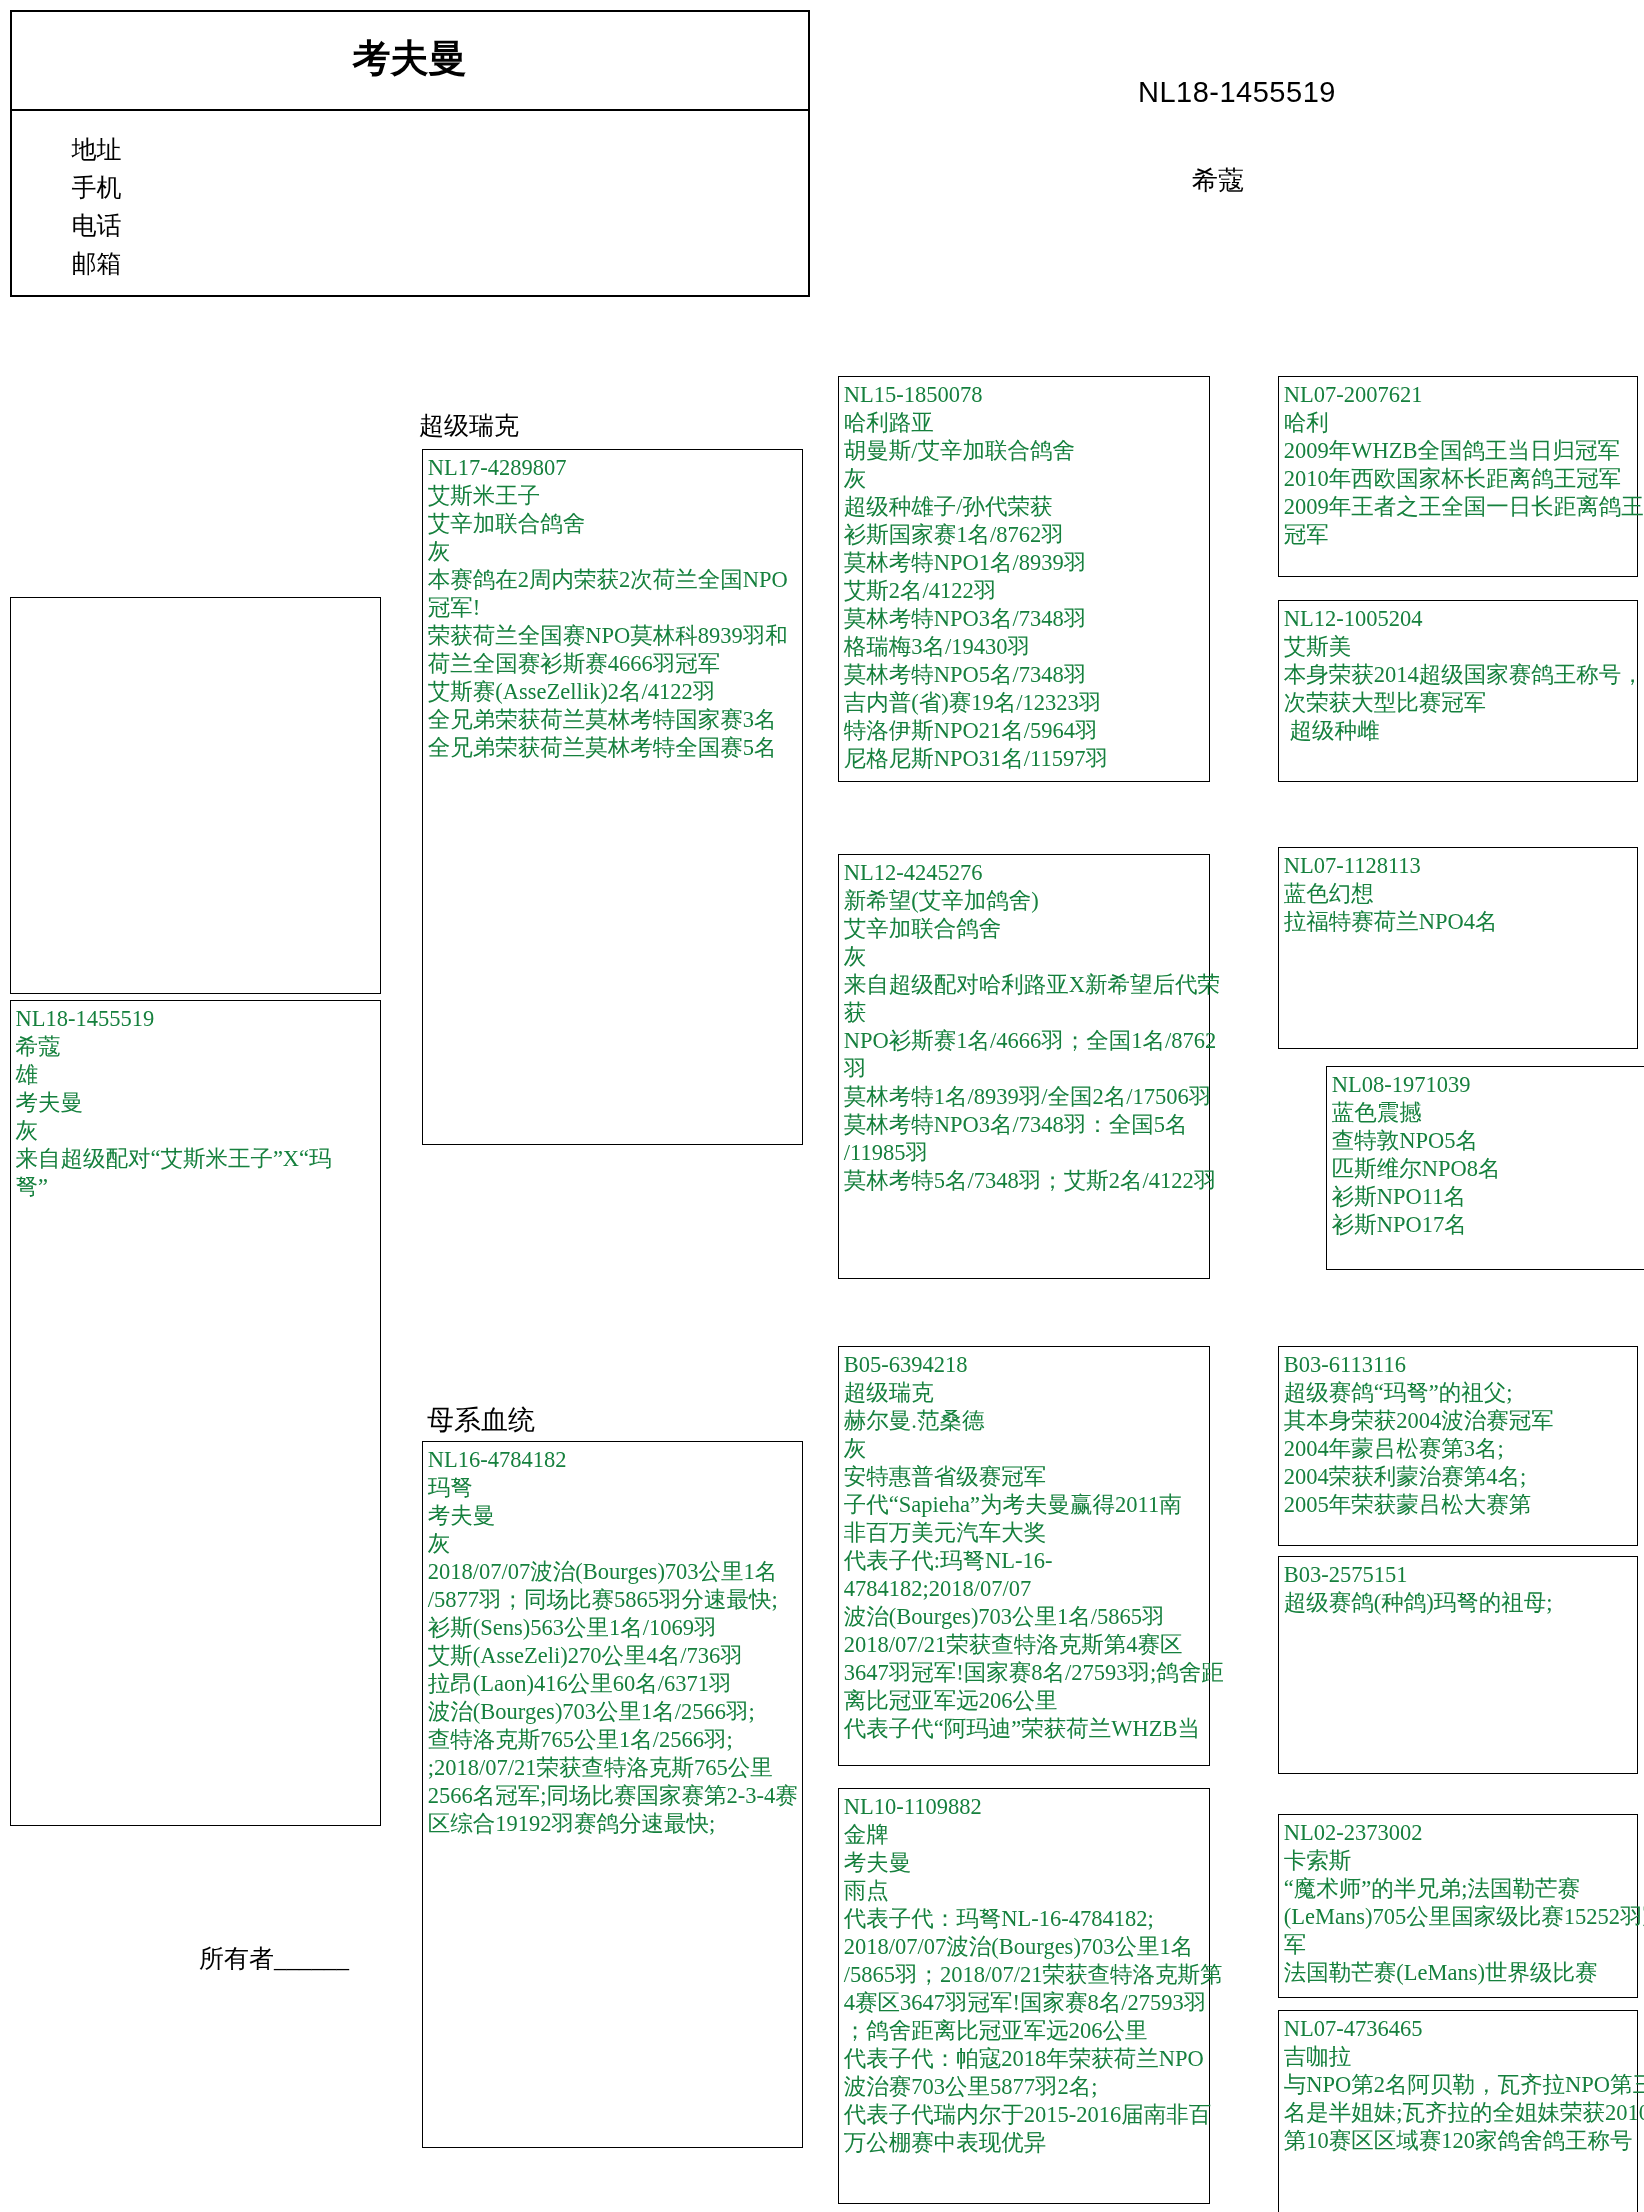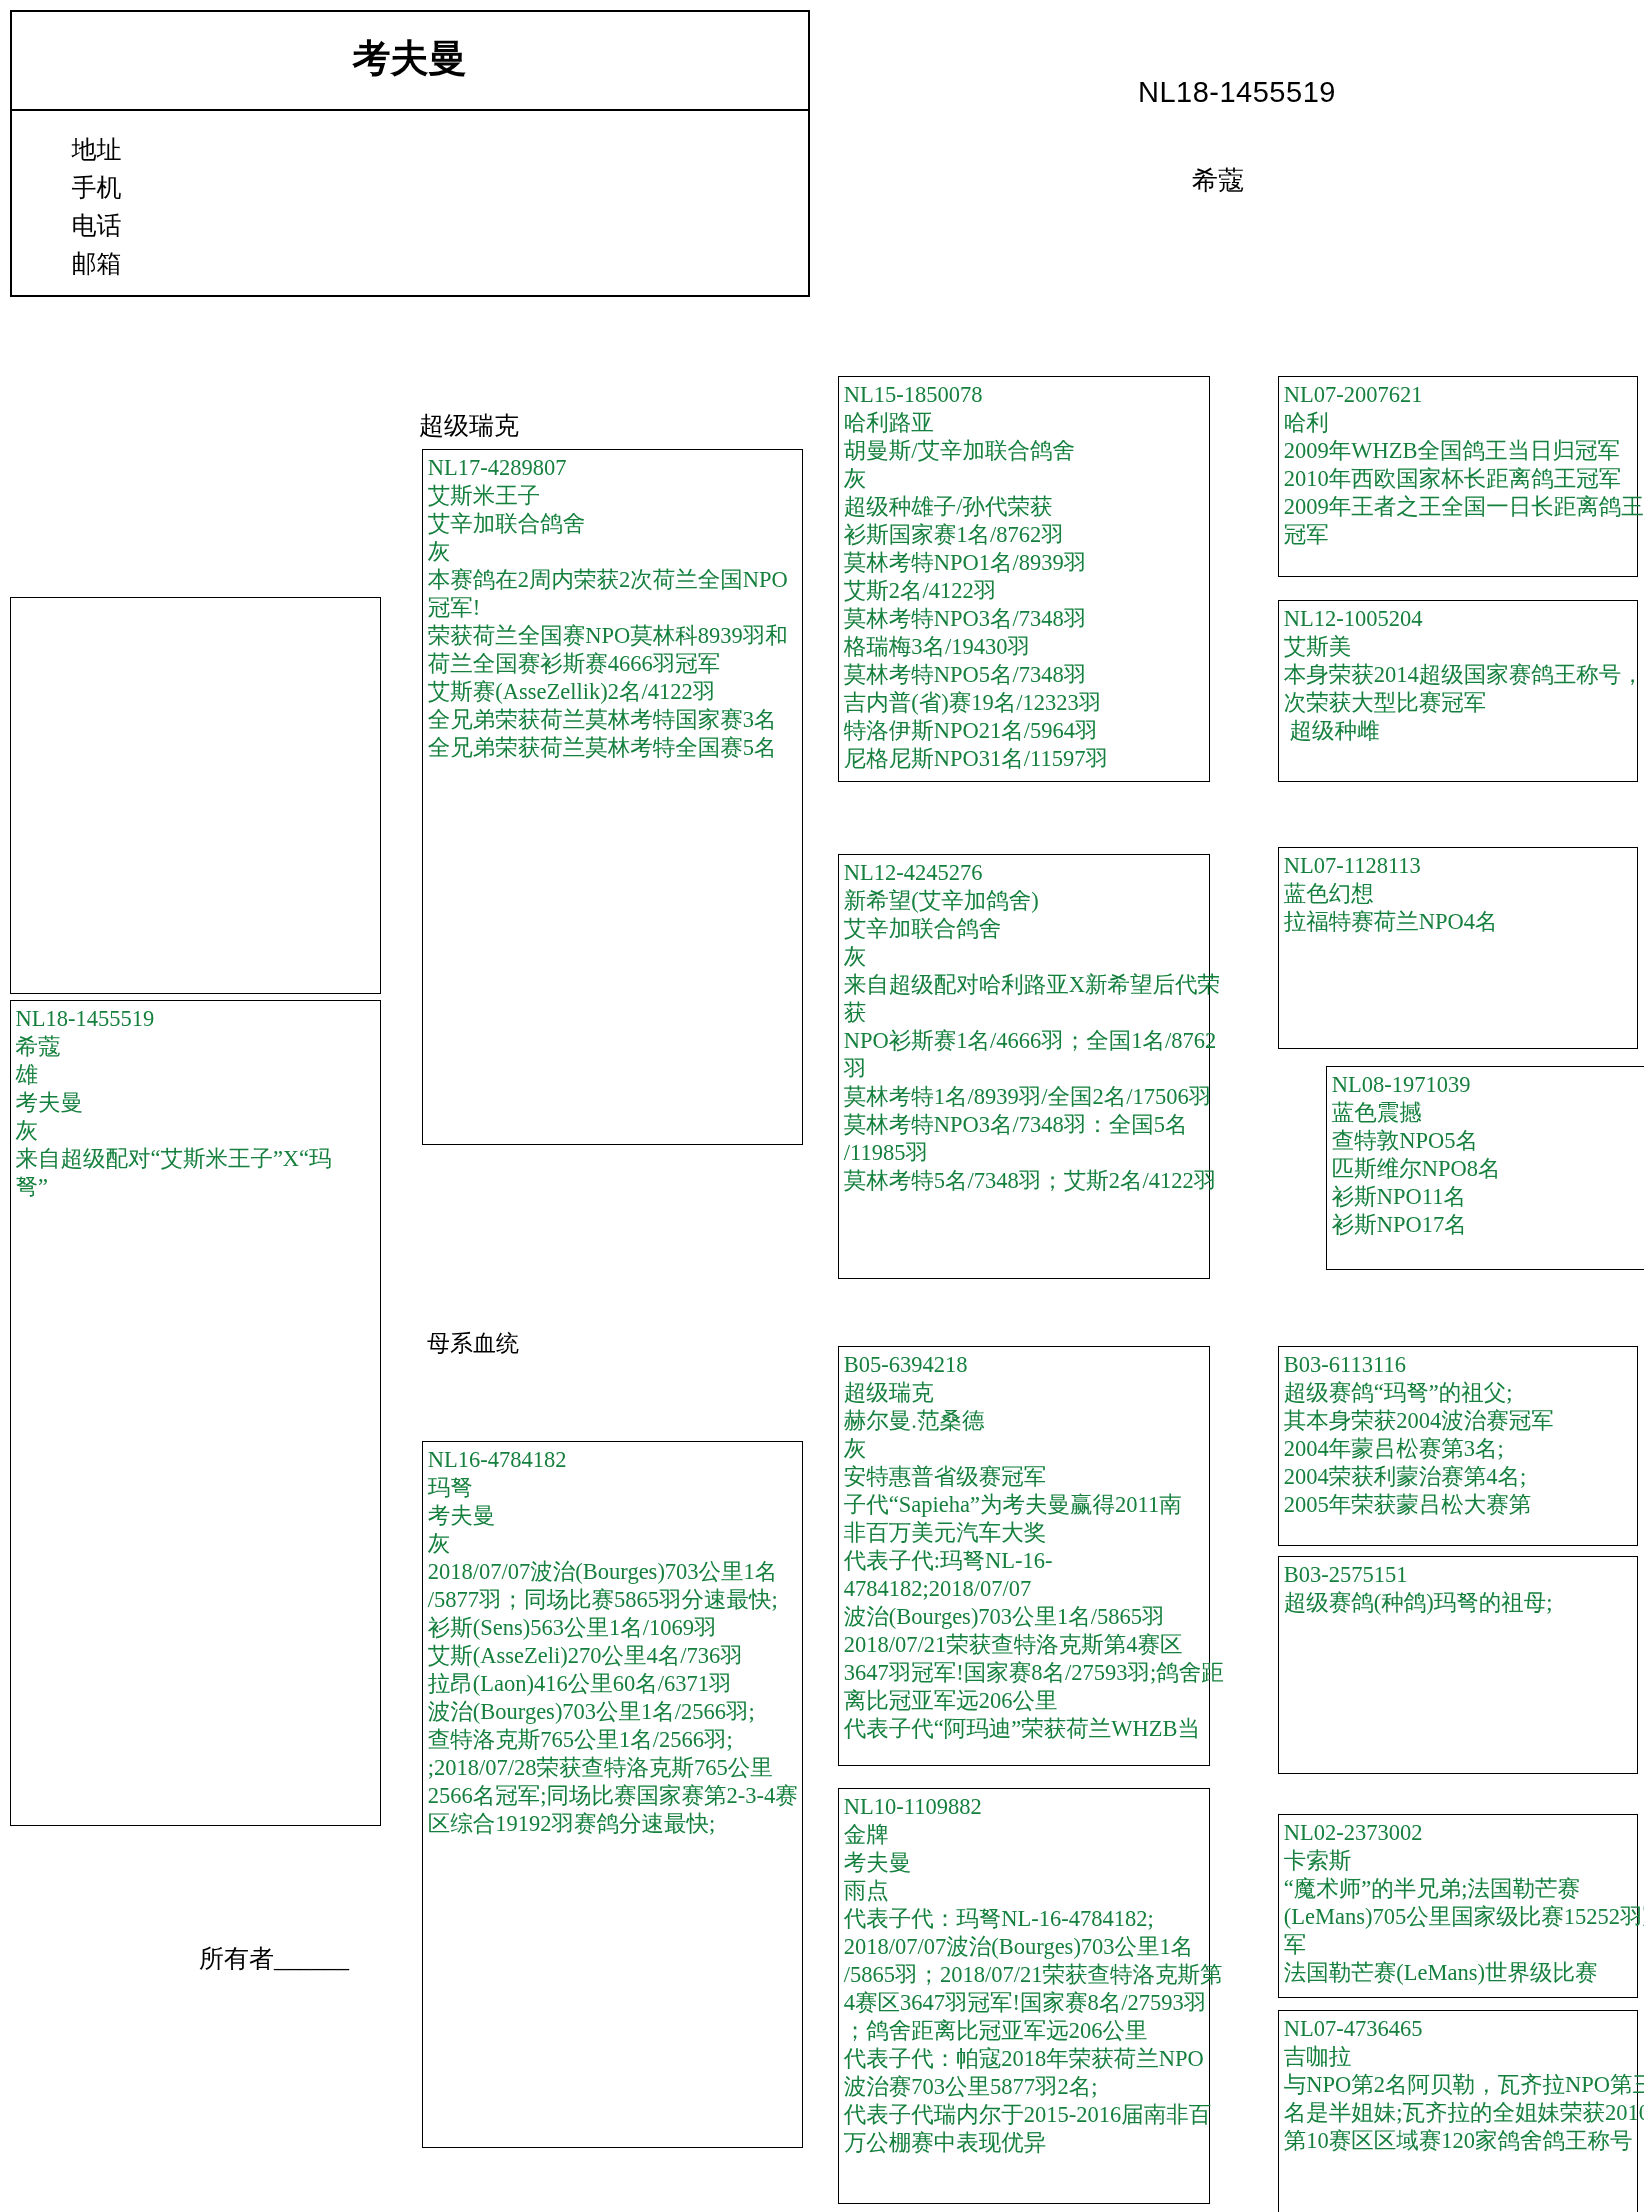--- a/index.html
+++ b/index.html
@@ -22,21 +22,21 @@
   .breeder-fields { position:absolute; left:60px; top:119px; font-size:25px; }
   .breeder-fields div { height:38px; line-height:38px; }
   
   .ring-header {
     position:absolute; left:1138px; top:76px; font-size:29px;
     font-family:"Liberation Sans","DejaVu Sans",sans-serif; letter-spacing:0.5px;
   }
   .name-header { position:absolute; left:1192px; top:163px; font-size:26px; }
   
   .paternal-label { position:absolute; left:419px; top:409px; font-size:25px; }
-  .maternal-label { position:absolute; left:427px; top:1328px; font-size:23px; }
+  .maternal-label { position:absolute; left:427px; top:1402px; font-size:27px; }
   .owner-label   { position:absolute; left:199px; top:1942px; font-size:25px; }
   
   .b-photo   { left:9.6px;  top:597px;  width:371px; height:397px; }
   .b-subject { left:9.6px;  top:1000px; width:371px; height:826px; }
   .b-father  { left:422px; top:449px;  width:381px; height:696px; }
   .b-mother  { left:422px; top:1441px; width:381px; height:707px; }
   
   .b-gp0 { left:838px; top:376px;  width:372px; height:406px; }
   .b-gp1 { left:838px; top:854px;  width:372px; height:425px; }
   .b-gp2 { left:838px; top:1346px; width:372px; height:420px; }
@@ -101,21 +101,21 @@
 玛弩
 考夫曼
 灰
 2018/07/07波治(Bourges)703公里1名
 /5877羽；同场比赛5865羽分速最快;
 衫斯(Sens)563公里1名/1069羽
 艾斯(AsseZeli)270公里4名/736羽
 拉昂(Laon)416公里60名/6371羽
 波治(Bourges)703公里1名/2566羽;
 查特洛克斯765公里1名/2566羽;
-;2018/07/28荣获查特洛克斯765公里
+;2018/07/21荣获查特洛克斯765公里
 2566名冠军;同场比赛国家赛第2-3-4赛
 区综合19192羽赛鸽分速最快;</div>
 </div>
 
 <div class="box b-gp0">
   <div class="box-text">NL15-1850078
 哈利路亚
 胡曼斯/艾辛加联合鸽舍
 灰
 超级种雄子/孙代荣获

